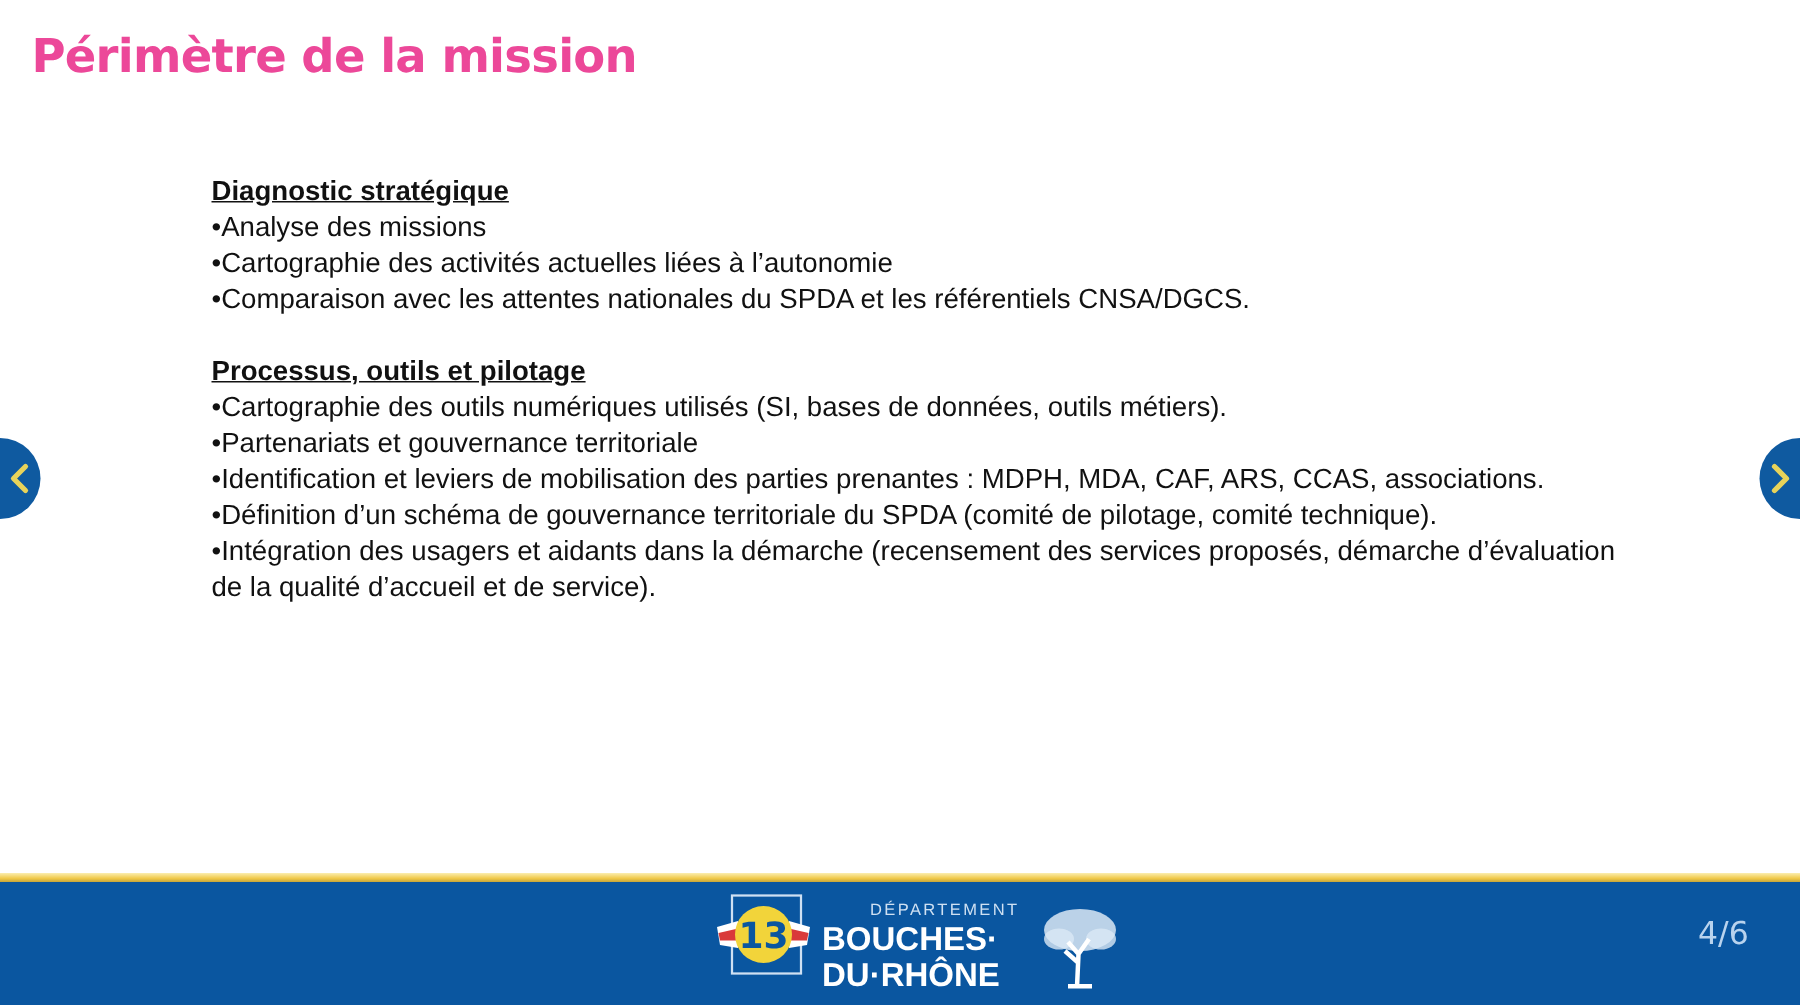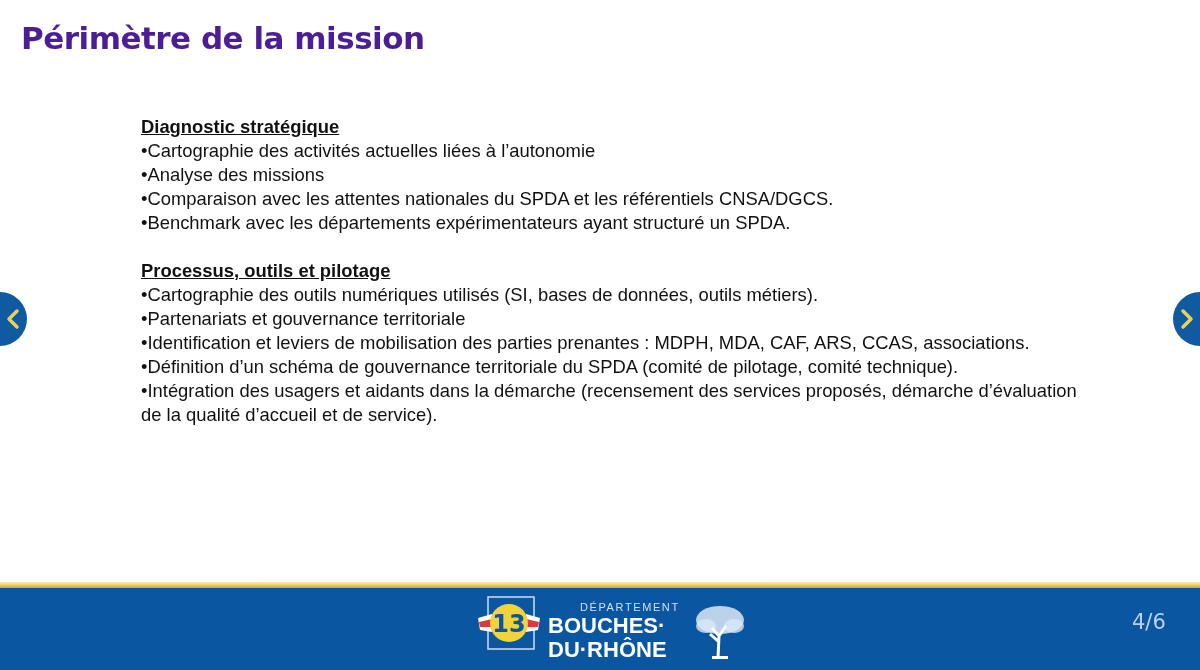--- a/index.html
+++ b/index.html
@@ -4,21 +4,21 @@
 <style>
   html, body { margin: 0; padding: 0; }
   body {
     width: 1200px; height: 670px; position: relative; overflow: hidden;
     background: #ffffff;
     font-family: "Liberation Sans", sans-serif;
   }
   .title {
     position: absolute; left: 21px; top: 20px;
     font-family: "DejaVu Sans", sans-serif;
-    font-weight: bold; font-size: 31px; color: #4c1d95;
+    font-weight: bold; font-size: 31px; color: #ec4899;
     letter-spacing: -0.5px;
     margin: 0;
   }
   .content {
     position: absolute; left: 131px; top: 115px; width: 940px;
     font-size: 18.4px; line-height: 24px; color: #111; margin-left: 10px;
   }
   .section-heading {
     font-weight: bold; text-decoration: underline; margin: 0;
   }
@@ -58,24 +58,23 @@
   }
 </style>
 </head>
 <body>
 
 <h1 class="title">Périmètre de la mission</h1>
 
 <div class="content">
   <div class="section">
     <p class="section-heading">Diagnostic stratégique</p>
+    <p class="bullet">•Analyse des missions</p>
     <p class="bullet">•Cartographie des activités actuelles liées à l’autonomie</p>
-    <p class="bullet">•Analyse des missions</p>
     <p class="bullet">•Comparaison avec les attentes nationales du SPDA et les référentiels CNSA/DGCS.</p>
-    <p class="bullet">•Benchmark avec les départements expérimentateurs ayant structuré un SPDA.</p>
   </div>
   <div class="section">
     <p class="section-heading">Processus, outils et pilotage</p>
     <p class="bullet">•Cartographie des outils numériques utilisés (SI, bases de données, outils métiers).</p>
     <p class="bullet">•Partenariats et gouvernance territoriale</p>
     <p class="bullet">•Identification et leviers de mobilisation des parties prenantes : MDPH, MDA, CAF, ARS, CCAS, associations.</p>
     <p class="bullet">•Définition d’un schéma de gouvernance territoriale du SPDA (comité de pilotage, comité technique).</p>
     <p class="bullet">•Intégration des usagers et aidants dans la démarche (recensement des services proposés, démarche d’évaluation de la qualité d’accueil et de service).</p>
   </div>
 </div>

